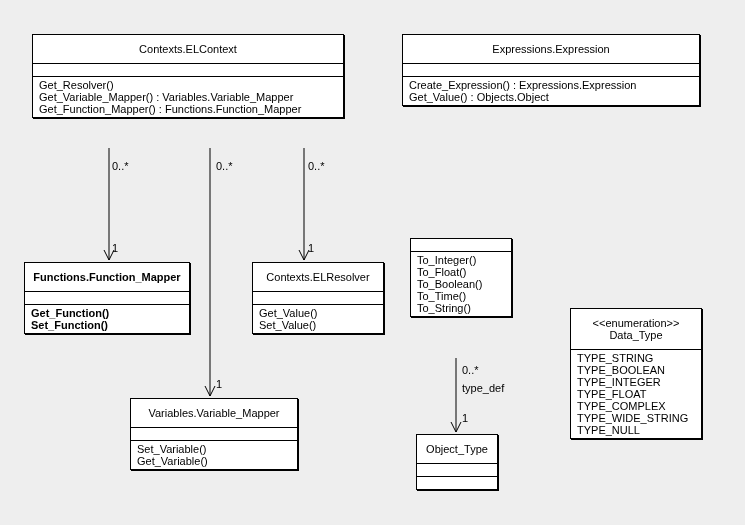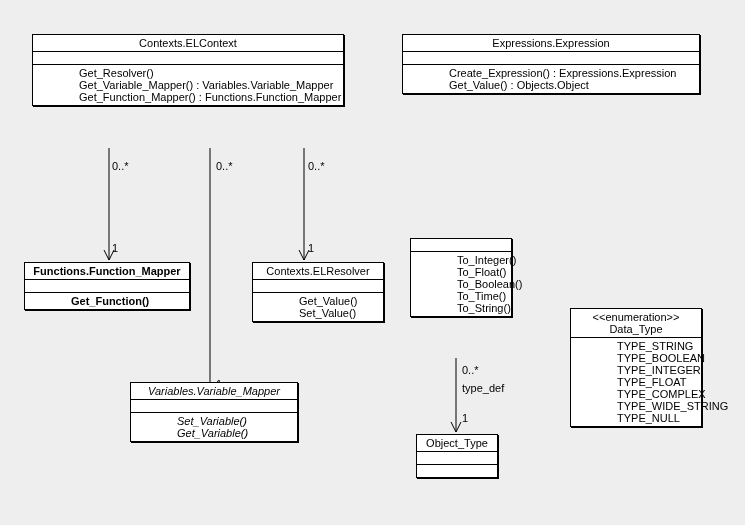--- a/index.html
+++ b/index.html
@@ -13,29 +13,29 @@
     position: relative;
   }
   .uml {
     position: absolute;
     background: #ffffff;
     border: 1px solid #000;
     box-shadow: 1px 1px 0 #000;
   }
   .uml .title {
     text-align: center;
-    padding: 2px 6px;
+    padding: 8px 6px;
     border-bottom: 1px solid #000;
   }
   .uml .compartment {
     border-bottom: 1px solid #000;
     min-height: 8px;
     padding: 2px 6px;
   }
-  .uml .compartment:last-child { border-bottom: none; margin-left: 40px; }
+  .uml .compartment:last-child { border-bottom: none; }
   .operations div, .attributes div {
     white-space: nowrap;
   }
   .stage { position: absolute; left: 0; top: 0; }
   .label {
     position: absolute;
     font-size: 11px;
     background: transparent;
   }
 </style>
@@ -88,33 +88,34 @@
     <div>Create_Expression() : Expressions.Expression</div>
     <div>Get_Value() : Objects.Object</div>
   </div>
 </div>
 
 <div class="uml" style="left:24px; top:262px; width:164px;font-weight:bold;">
   <div class="title">Functions.Function_Mapper</div>
   <div class="compartment"></div>
   <div class="compartment operations">
     <div>Get_Function()</div>
+    <div>Set_Function()</div>
   </div>
 </div>
 
 <div class="uml" style="left:252px; top:262px; width:130px;">
   <div class="title">Contexts.ELResolver</div>
   <div class="compartment"></div>
   <div class="compartment operations">
     <div>Get_Value()</div>
     <div>Set_Value()</div>
   </div>
 </div>
 
-<div class="uml" style="left:130px; top:382px; width:166px;font-style:italic;">
+<div class="uml" style="left:130px; top:398px; width:166px;">
   <div class="title">Variables.Variable_Mapper</div>
   <div class="compartment"></div>
   <div class="compartment operations">
     <div>Set_Variable()</div>
     <div>Get_Variable()</div>
   </div>
 </div>
 
 <div class="uml" style="left:410px; top:238px; width:100px;">
   <div class="compartment"></div>

